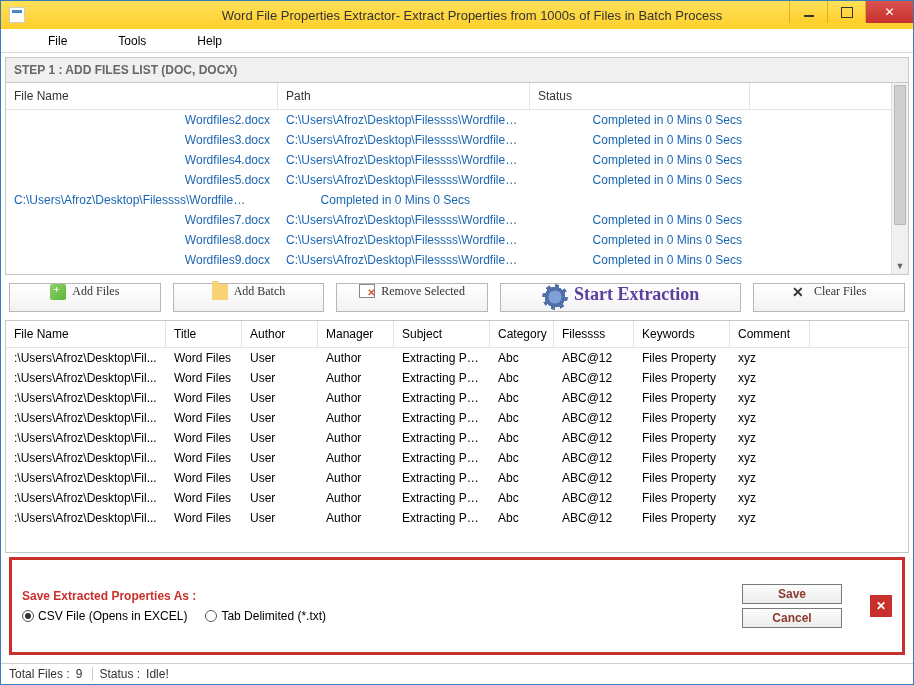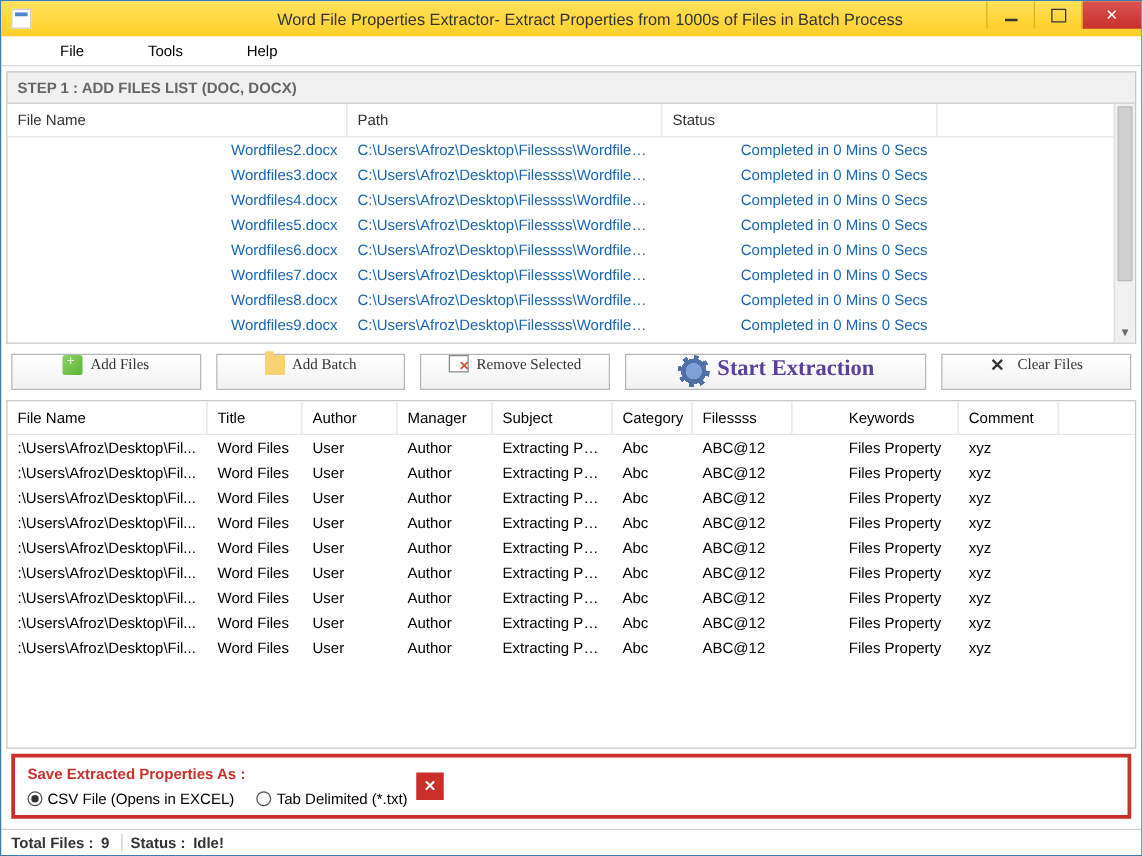--- a/index.html
+++ b/index.html
@@ -57,34 +57,34 @@
   
   .grid2 { border:1px solid #c7c7c7; flex:1; display:flex; flex-direction:column; overflow:hidden; }
   .grid2 .g2h { display:flex; border-bottom:1px solid #e4e4e4;}
   .grid2 .g2h > div { padding:6px 8px; border-right:1px solid #e4e4e4; white-space:nowrap; overflow:hidden; }
   .grid2 .g2b { flex:1; }
   .grid2 .g2r { display:flex; }
   .grid2 .g2r > div { padding:3px 8px; white-space:nowrap; overflow:hidden; text-overflow:ellipsis;}
   
   .c1{width:272px;} .c2{width:252px;} .c3{width:220px;} .c4{flex:1;}
   
-  .d1{width:160px;}.d2{width:76px;}.d3{width:76px;}.d4{width:76px;}.d5{width:96px;}.d6{width:64px;}.d7{width:80px;}.d8{width:96px;margin-left:37px;}.d9{width:80px;}
+  .d1{width:160px;}.d2{width:76px;}.d3{width:76px;}.d4{width:76px;}.d5{width:96px;}.d6{width:64px;}.d7{width:80px;}.d8{width:96px;}.d9{width:80px;}
   
   .save-wrap { padding:4px;}
-  .save-panel { border:3px solid #c9302c; padding:6px 10px; display:flex; align-items:center; gap:7px; }
+  .save-panel { border:3px solid #c9302c; padding:24px 10px; display:flex; align-items:center; gap:28px; }
   .save-panel .lbl { color:#c9302c; font-weight:600; }
   .radios { display:flex; gap:18px; align-items:center;}
   .radio { display:flex; align-items:center; gap:4px;}
   .radio .rb { width:12px; height:12px; border:1px solid #555; border-radius:50%; display:inline-flex; align-items:center; justify-content:center;}
   .radio .rb.on::after{content:"";width:6px;height:6px;background:#333;border-radius:50%;}
   .save-btns { display:flex; flex-direction:column; gap:4px; margin-left:auto;}
   .sbtn { width:100px; height:20px; border:1px solid #7a7a7a; background:linear-gradient(#fdfdfd,#ececec); font-weight:700; color:#8a3a2f; display:flex;align-items:center;justify-content:center;cursor:default;}
   .closebx { width:22px; height:22px; background:#c9302c; color:#fff; display:flex; align-items:center; justify-content:center; font-weight:bold; cursor:default;}
   
-  .status { border-top:1px solid #d0d0d0; padding:3px 8px; color:#333; display:flex; gap:6px;font-weight:bold;}
+  .status { border-top:1px solid #d0d0d0; padding:3px 8px; color:#333; display:flex; gap:6px;}
 </style>
 </head>
 <body>
 
 <div class="window">
 
   <div class="titlebar">
     <span class="app-icon"></span>
     <span class="title-text">Word File Properties Extractor- Extract Properties from 1000s of Files in Batch Process</span>
     <div class="winbtns">
@@ -130,21 +130,20 @@
             <div class="gc c3">Completed in 0 Mins 0 Secs</div>
             <div class="gc c4"></div>
           </div>
           <div class="grid-row">
             <div class="gc c1 link">Wordfiles5.docx</div>
             <div class="gc c2 link">C:\Users\Afroz\Desktop\Filessss\Wordfiles5.docx</div>
             <div class="gc c3">Completed in 0 Mins 0 Secs</div>
             <div class="gc c4"></div>
           </div>
           <div class="grid-row">
-            <div class="gc c1 link">Wordfiles6.docx</div>
             <div class="gc c2 link">C:\Users\Afroz\Desktop\Filessss\Wordfiles6.docx</div>
             <div class="gc c3">Completed in 0 Mins 0 Secs</div>
             <div class="gc c4"></div>
           </div>
           <div class="grid-row">
             <div class="gc c1 link">Wordfiles7.docx</div>
             <div class="gc c2 link">C:\Users\Afroz\Desktop\Filessss\Wordfiles7.docx</div>
             <div class="gc c3">Completed in 0 Mins 0 Secs</div>
             <div class="gc c4"></div>
           </div>
@@ -314,20 +313,24 @@
             <label class="radio">
               <span class="rb on"></span>
               <span>CSV File (Opens in EXCEL)</span>
             </label>
             <label class="radio">
               <span class="rb"></span>
               <span>Tab Delimited (*.txt)</span>
             </label>
           </div>
         </div>
+        <div class="save-btns">
+          <div class="sbtn">Save</div>
+          <div class="sbtn">Cancel</div>
+        </div>
         <div class="closebx">
           <span>✕</span>
         </div>
       </div>
     </div>
   </div>
 
   <div class="status">
     <span>Total Files :</span>
     <span>9</span>

